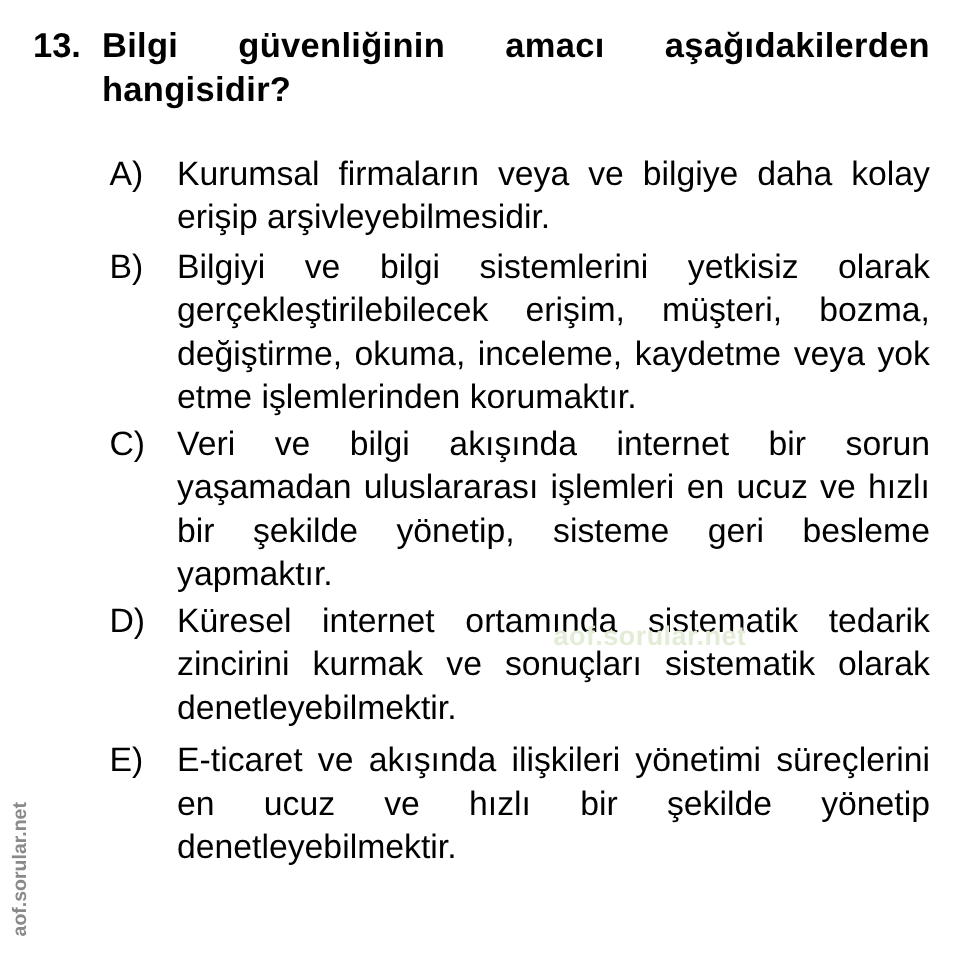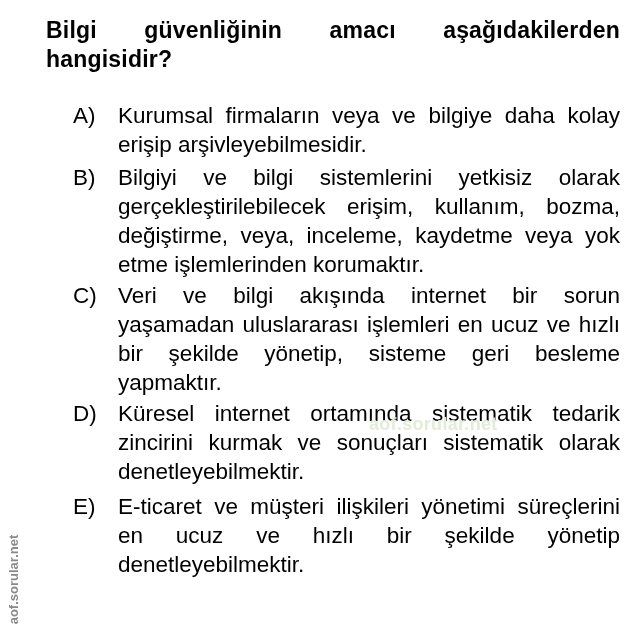--- a/index.html
+++ b/index.html
@@ -27,21 +27,20 @@
     }
     .q-num {
       width: 46px;
       flex: 0 0 46px;
     }
     .q-text {
       flex: 1;
       text-align: justify;
       text-align-last: left;
       letter-spacing: 0.2px;
-      margin-left: 24px;
     }
     .options {
       position: absolute;
       left: 73px;
       top: 101px;
       width: 547px;
     }
     .option {
       display: flex;
       font-size: 22.5px;
@@ -79,40 +78,41 @@
       font-size: 13px;
       font-weight: bold;
       color: #8a8a8a;
       text-align: center;
     }
   </style>
 </head>
 <body>
 
 <div class="question">
+  <span class="q-num">13.</span>
   <span class="q-text">Bilgi güvenliğinin amacı aşağıdakilerden hangisidir?</span>
 </div>
 
 <div class="options">
   <div class="option opt-a">
     <span class="opt-letter">A)</span>
     <span class="opt-text">Kurumsal firmaların veya ve bilgiye daha kolay erişip arşivleyebilmesidir.</span>
   </div>
   <div class="option opt-b">
     <span class="opt-letter">B)</span>
-    <span class="opt-text">Bilgiyi ve bilgi sistemlerini yetkisiz olarak gerçekleştirilebilecek erişim, kullanım, bozma, değiştirme, veya, inceleme, kaydetme veya yok etme işlemlerinden korumaktır.</span>
+    <span class="opt-text">Bilgiyi ve bilgi sistemlerini yetkisiz olarak gerçekleştirilebilecek erişim, müşteri, bozma, değiştirme, okuma, inceleme, kaydetme veya yok etme işlemlerinden korumaktır.</span>
   </div>
   <div class="option opt-c">
     <span class="opt-letter">C)</span>
     <span class="opt-text">Veri ve bilgi akışında internet bir sorun yaşamadan uluslararası işlemleri en ucuz ve hızlı bir şekilde yönetip, sisteme geri besleme yapmaktır.</span>
   </div>
   <div class="option opt-d">
     <span class="opt-letter">D)</span>
     <span class="opt-text">Küresel internet ortamında sistematik tedarik zincirini kurmak ve sonuçları sistematik olarak denetleyebilmektir.</span>
   </div>
   <div class="option opt-e">
     <span class="opt-letter">E)</span>
-    <span class="opt-text">E-ticaret ve müşteri ilişkileri yönetimi süreçlerini en ucuz ve hızlı bir şekilde yönetip denetleyebilmektir.</span>
+    <span class="opt-text">E-ticaret ve akışında ilişkileri yönetimi süreçlerini en ucuz ve hızlı bir şekilde yönetip denetleyebilmektir.</span>
   </div>
 </div>
 
 <div class="wm-inline">aof.sorular.net</div>
 <div class="wm-vertical">aof.sorular.net</div>
 
 </body></html>

